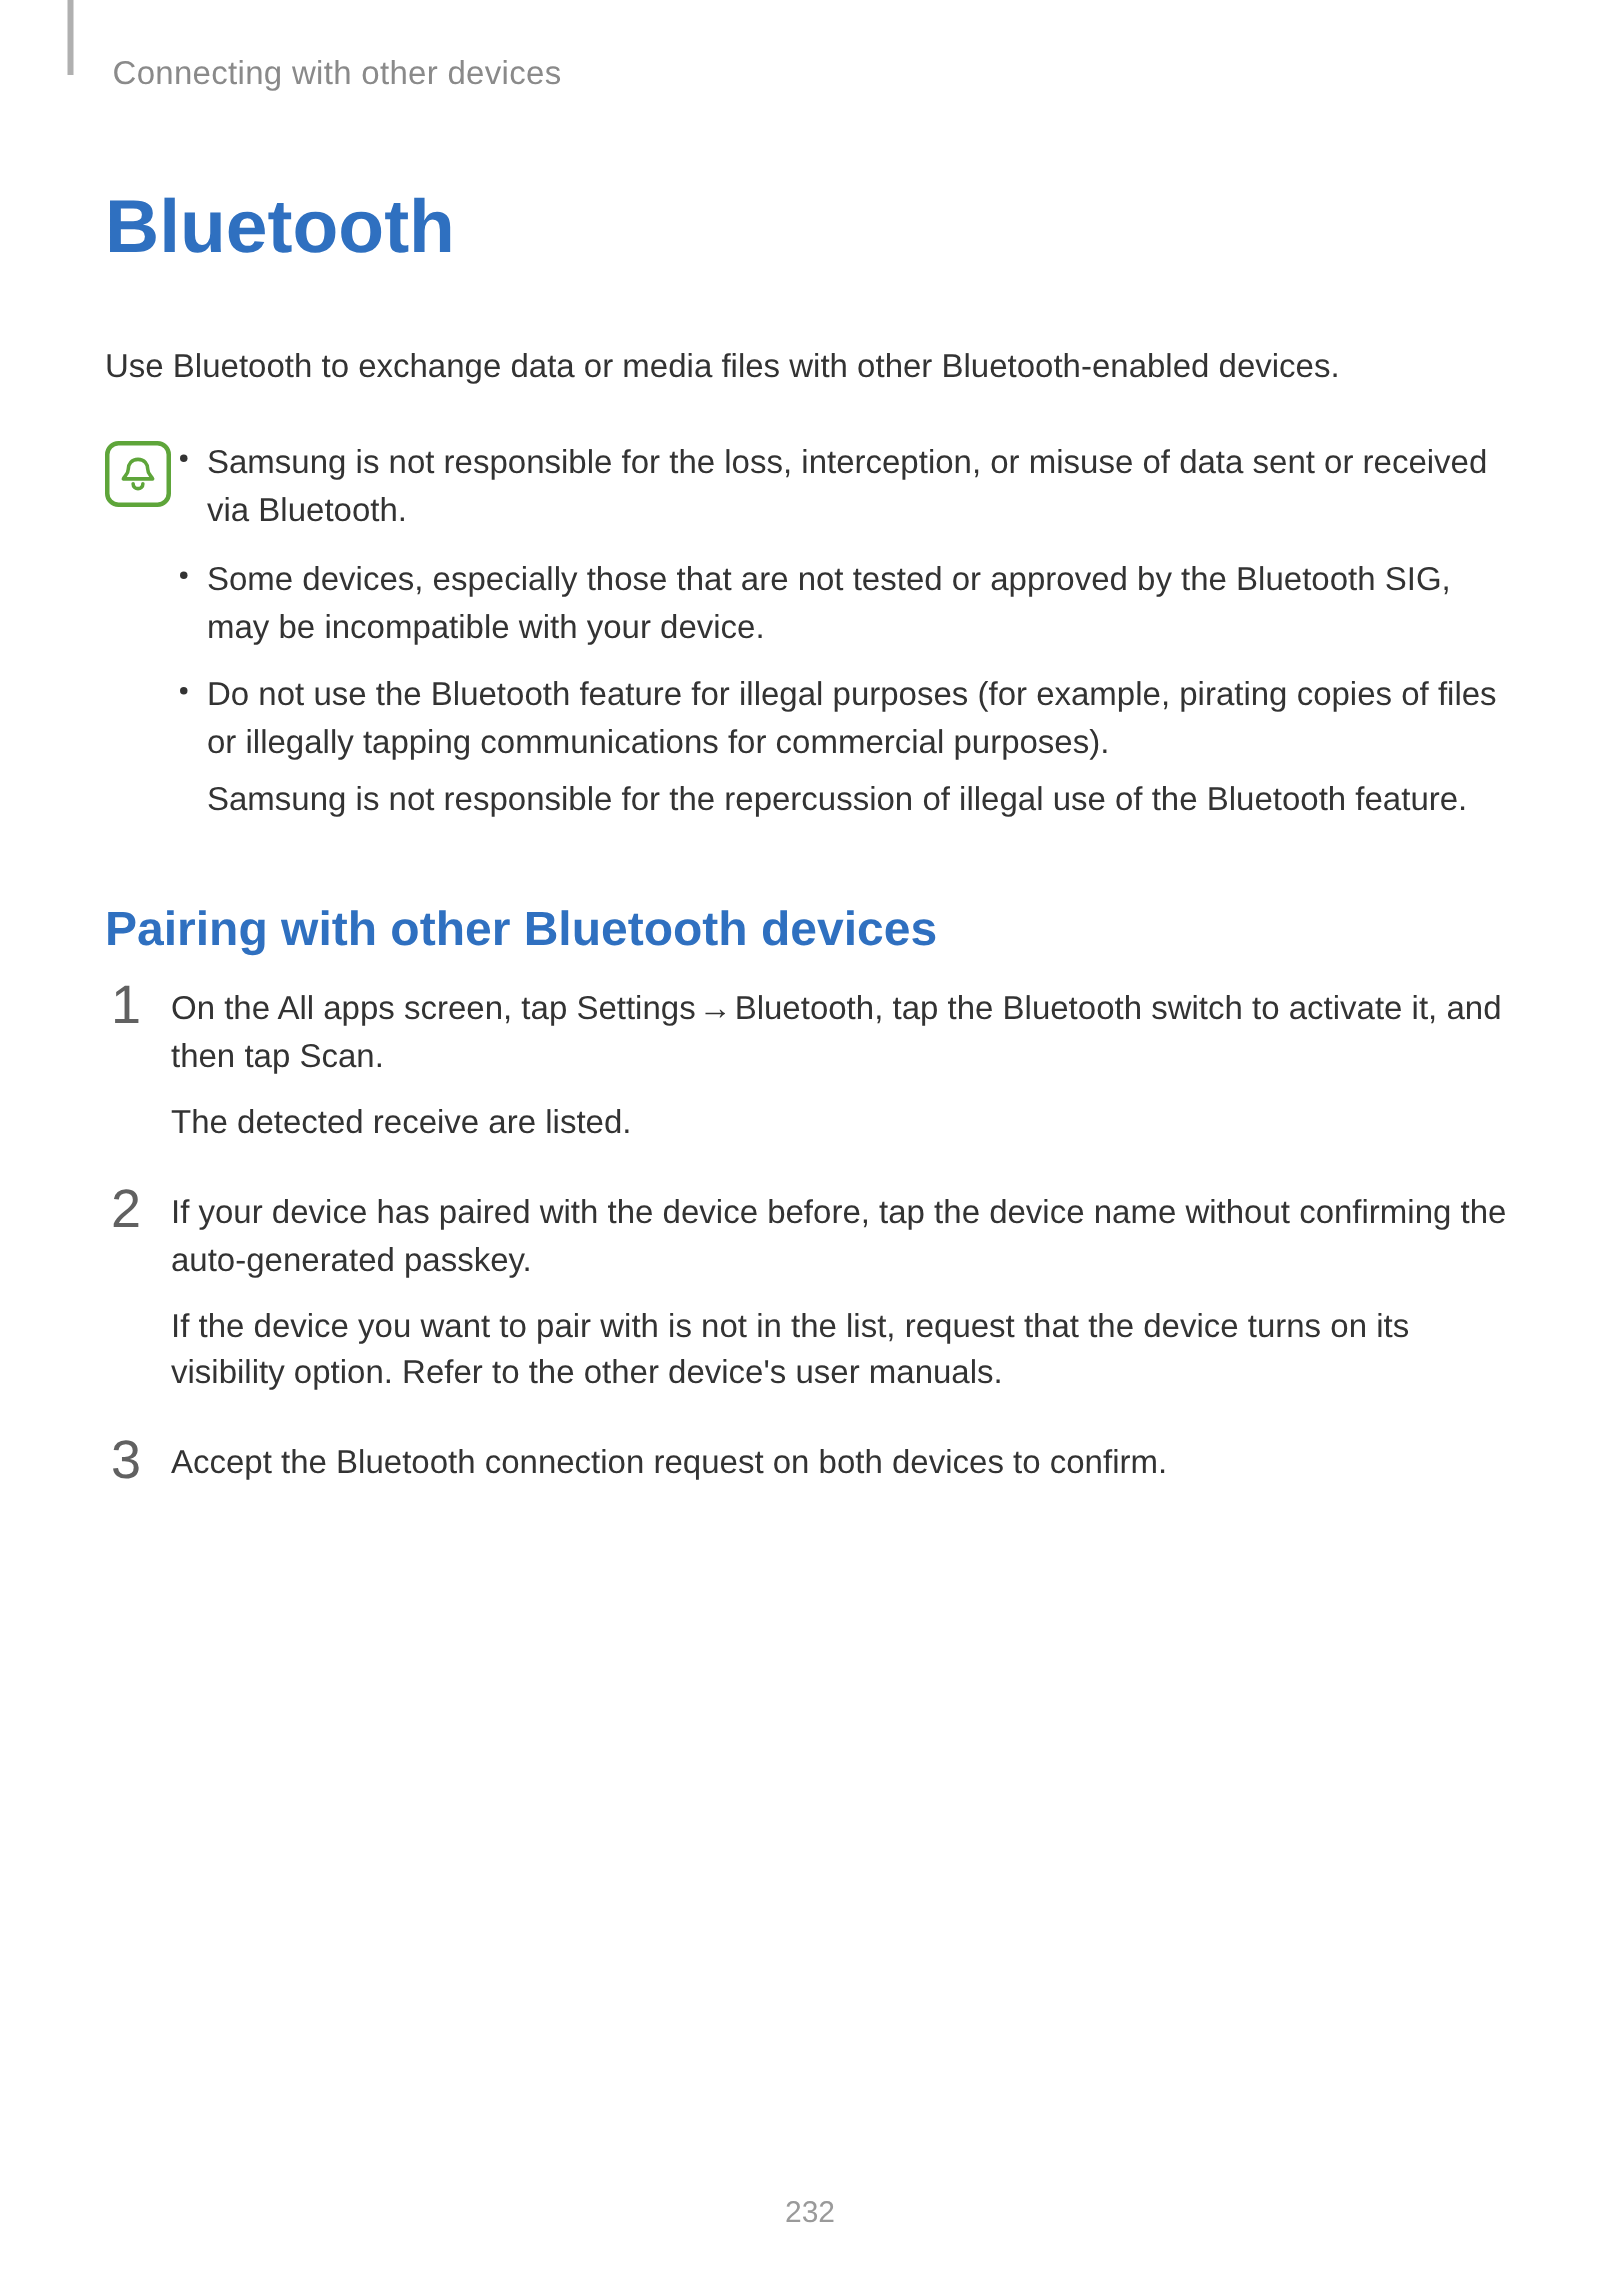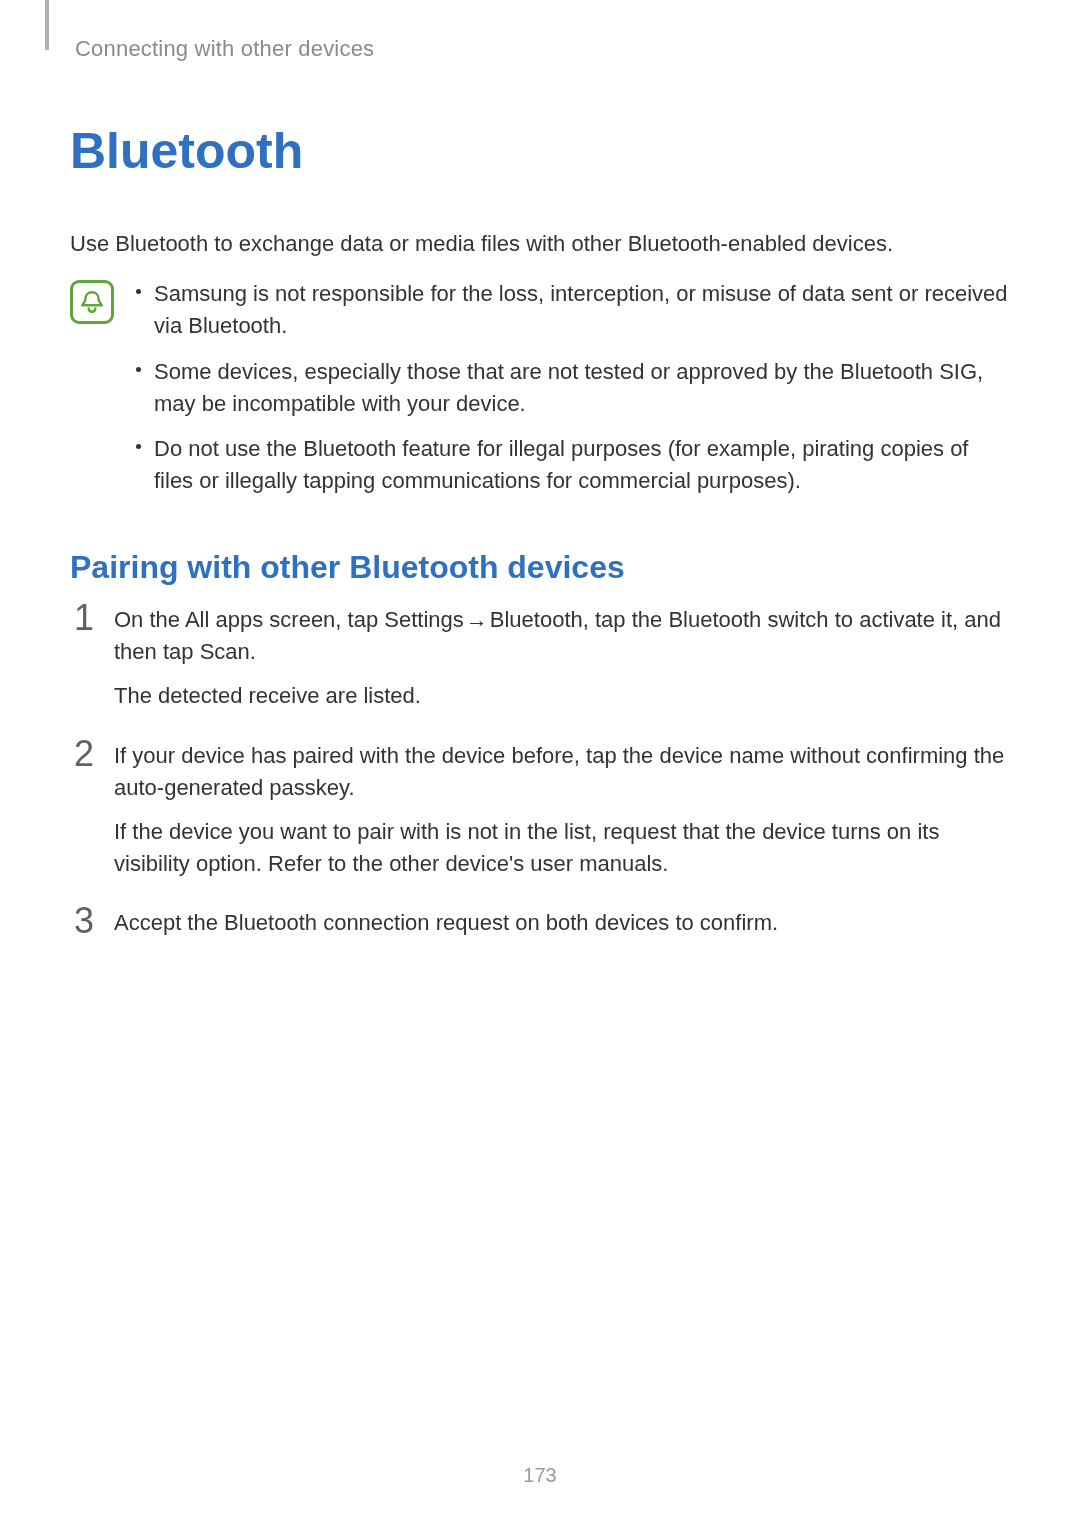--- a/index.html
+++ b/index.html
@@ -3,22 +3,22 @@
 <meta charset="utf-8">
 <style>
   * { box-sizing: border-box; margin: 0; padding: 0; }
   html, body { width: 1080px; height: 1527px; background: #ffffff; font-family: "Segoe UI", "Helvetica Neue", Arial, sans-serif; color: #333; }
   .page { position: relative; width: 1080px; height: 1527px; padding: 30px 70px 0 70px; }
   .topmark { position: absolute; left: 45px; top: 0; width: 4px; height: 50px; background: #b0b0b0; }
   .breadcrumb { font-size: 22px; color: #8a8a8a; margin-left: 5px; margin-top: 6px; margin-bottom: 60px; letter-spacing: 0.2px; }
   .h1 { font-size: 50px; font-weight: 700; color: #2f70c0; margin-bottom: 48px; }
   .h2 { font-size: 32px; font-weight: 600; color: #2f70c0; margin-bottom: 14px; margin-top: 38px; }
   .body { font-size: 22px; line-height: 1.45; color: #333; }
-  .intro { margin-bottom: 18px; }
-  .note-row { display: flex; align-items: flex-start; gap: 18px; margin-top: 6px; }
+  .intro { margin-bottom: 32px; }
+  .note-row { display: flex; align-items: flex-start; gap: 2px; margin-top: 6px; }
   .note-icon { flex: 0 0 44px; width: 44px; height: 44px; border: 3px solid #5ea53a; border-radius: 9px; display: flex; align-items: center; justify-content: center; margin-top: 2px; }
   .note-icon svg { width: 26px; height: 26px; }
   .note-list { list-style: none; flex: 1; }
   .note-list li { position: relative; padding-left: 22px; font-size: 22px; line-height: 1.45; color: #333; margin-bottom: 14px; }
   .note-list li::before { content: ""; position: absolute; left: 4px; top: 11px; width: 5px; height: 5px; background: #333; border-radius: 50%; }
   .note-list li .extra { display: block; margin-top: 6px; }
   .steps { margin-top: 18px; }
   .step { display: flex; align-items: flex-start; gap: 16px; margin-bottom: 28px; }
   .step .num { font-size: 36px; line-height: 1; color: #616161; font-weight: 300; font-family: "Segoe UI Light", "Helvetica Neue", Arial, sans-serif; min-width: 28px; text-align: center; margin-top: -4px; }
   .step .content { flex: 1; font-size: 22px; line-height: 1.45; color: #333; }
@@ -44,20 +44,21 @@
       <svg viewBox="0 0 24 24" fill="none" stroke="#5ea53a" stroke-width="2.2" stroke-linejoin="round" stroke-linecap="round">
         <path d="M12 3 C8 3 6 6 6 9 C6 12 4 13 3 15 L21 15 C20 13 18 12 18 9 C18 6 16 3 12 3 Z"></path>
         <path d="M9 18 C9 20 10.5 21 12 21 C13.5 21 15 20 15 18"></path>
       </svg>
     </div>
     <ul class="note-list">
       <li>Samsung is not responsible for the loss, interception, or misuse of data sent or received via Bluetooth.</li>
       <li>Some devices, especially those that are not tested or approved by the Bluetooth SIG, may be incompatible with your device.</li>
       <li>
         <span>Do not use the Bluetooth feature for illegal purposes (for example, pirating copies of files or illegally tapping communications for commercial purposes).</span>
+        <span class="extra">Samsung is not responsible for the repercussion of illegal use of the Bluetooth feature.</span>
       </li>
     </ul>
   </div>
 
   <h2 class="h2">Pairing with other Bluetooth devices</h2>
 
   <div class="steps">
 
     <div class="step">
       <div class="num">1</div>
@@ -79,14 +80,14 @@
 
     <div class="step">
       <div class="num">3</div>
       <div class="content">
         <p>Accept the Bluetooth connection request on both devices to confirm.</p>
       </div>
     </div>
 
   </div>
 
-  <div class="pagenum">173</div>
+  <div class="pagenum">232</div>
 </div>
 
 </body></html>

